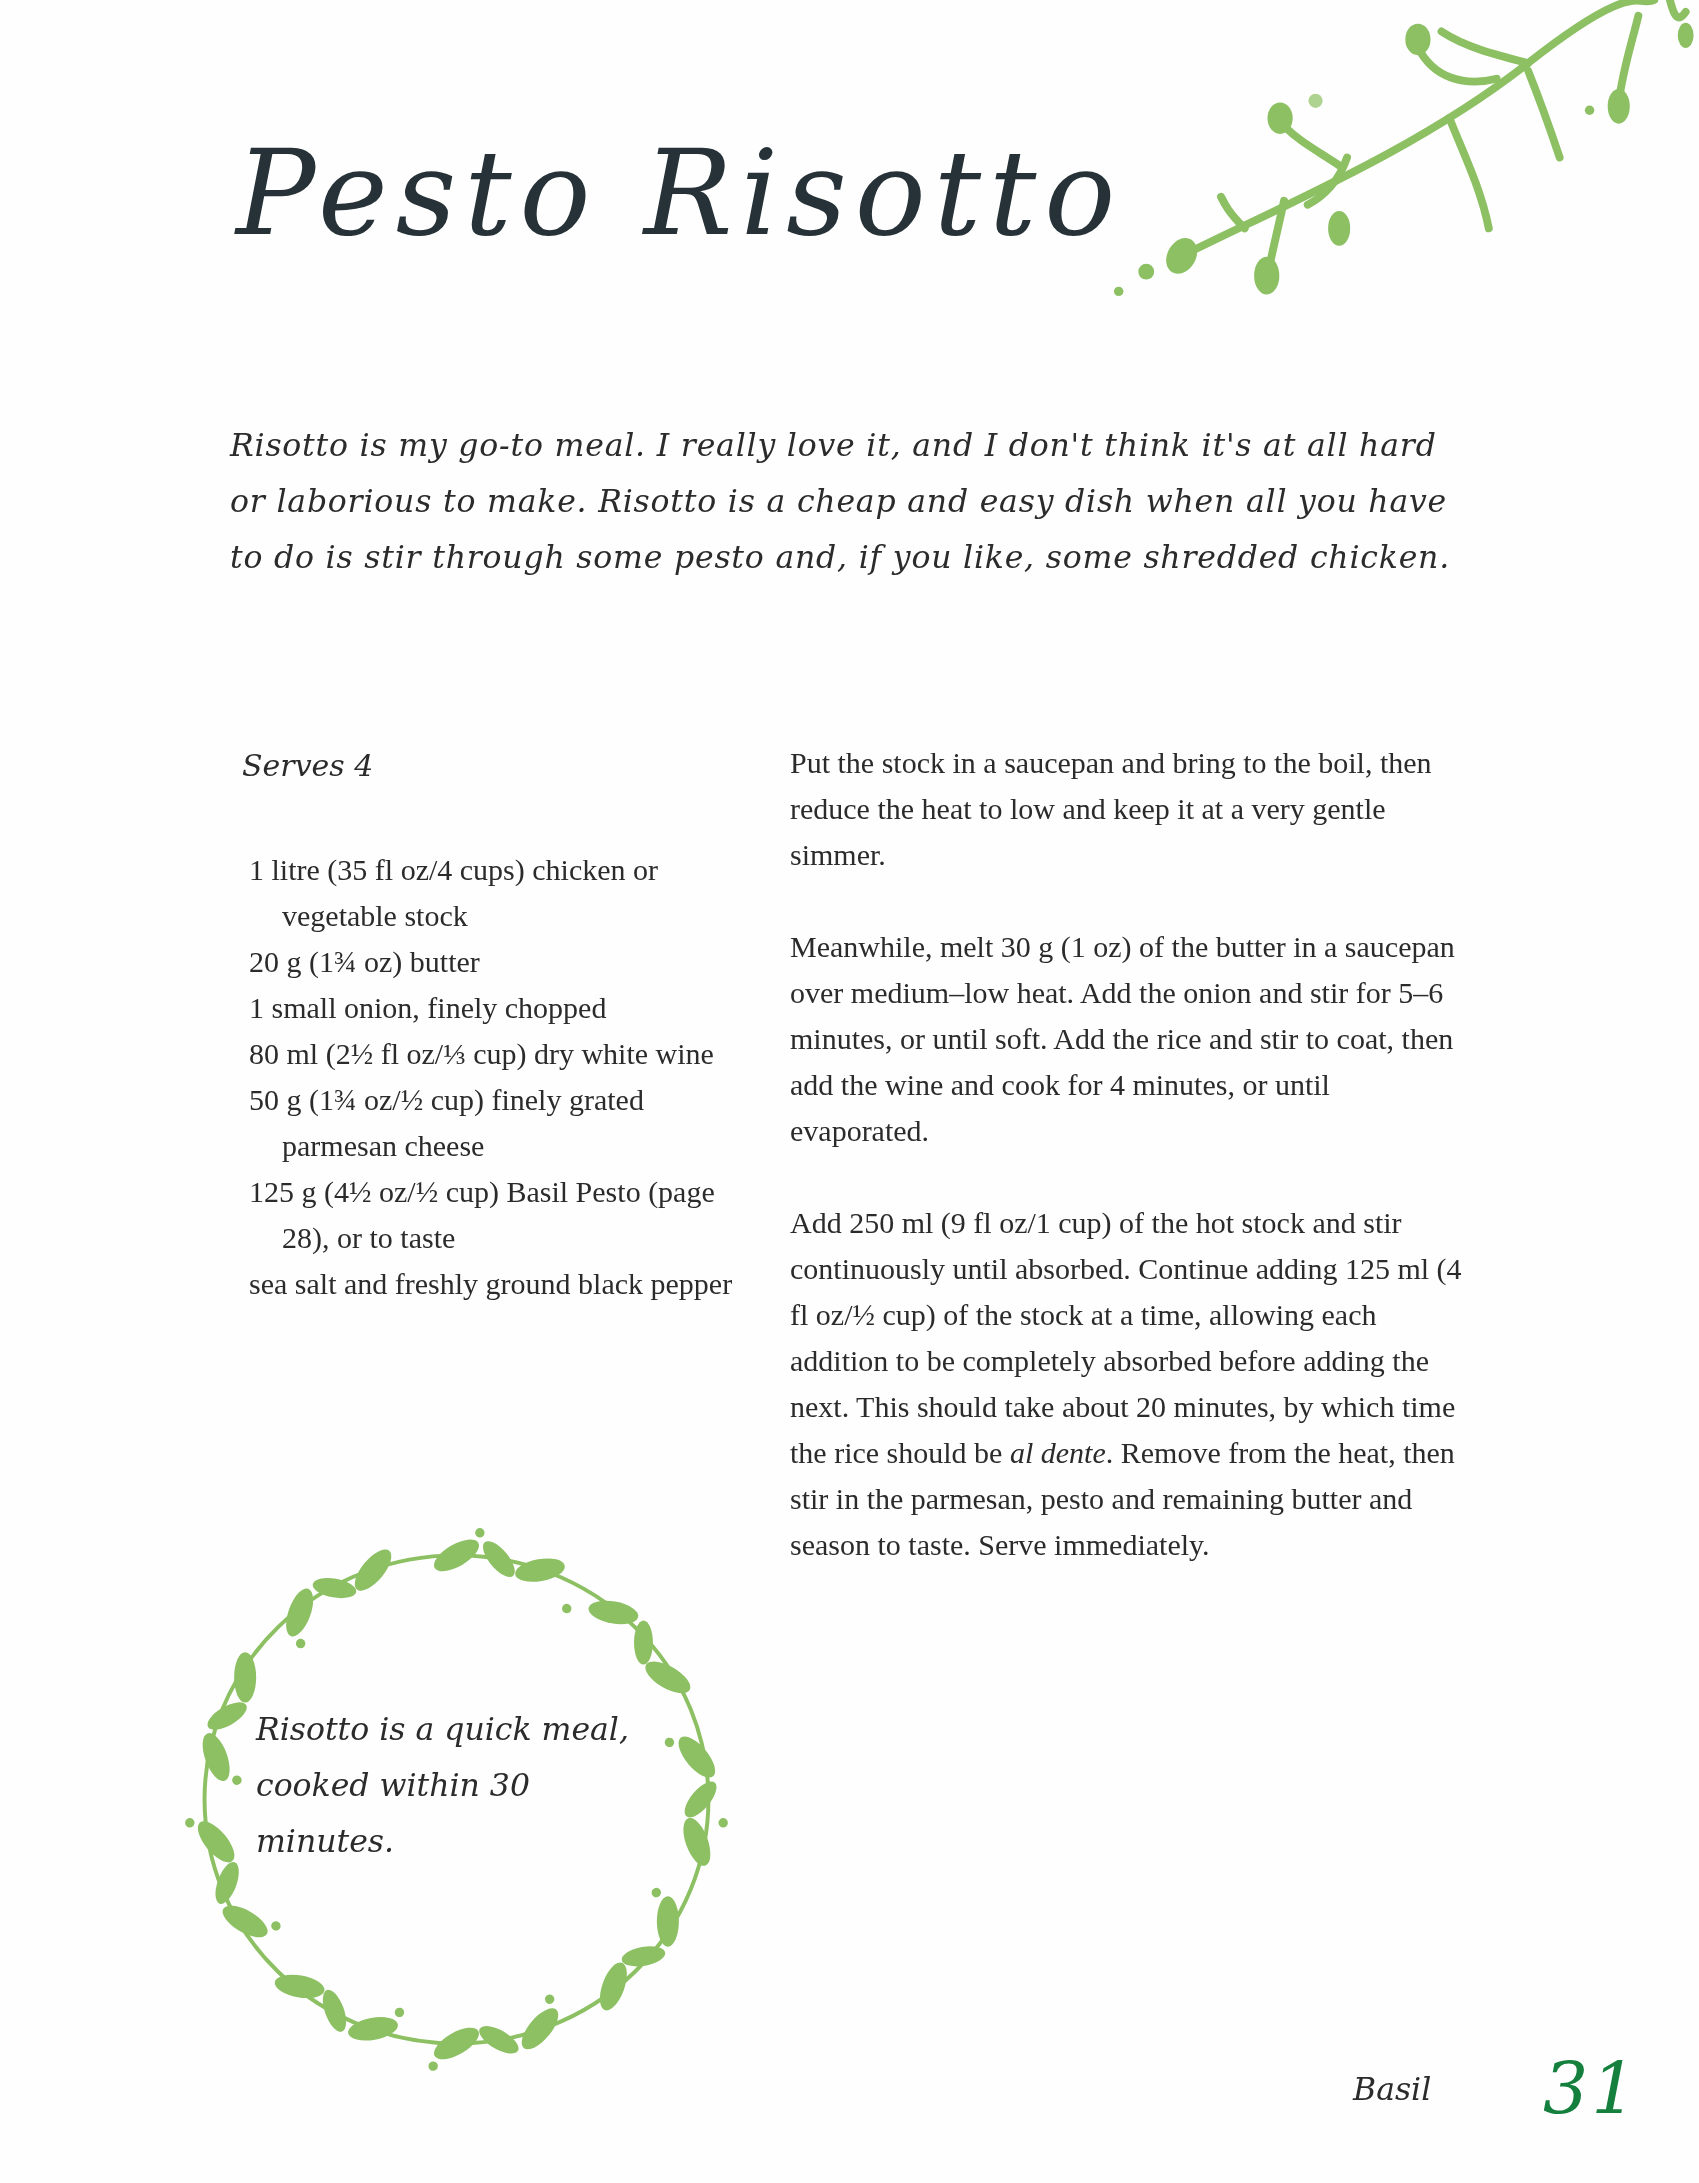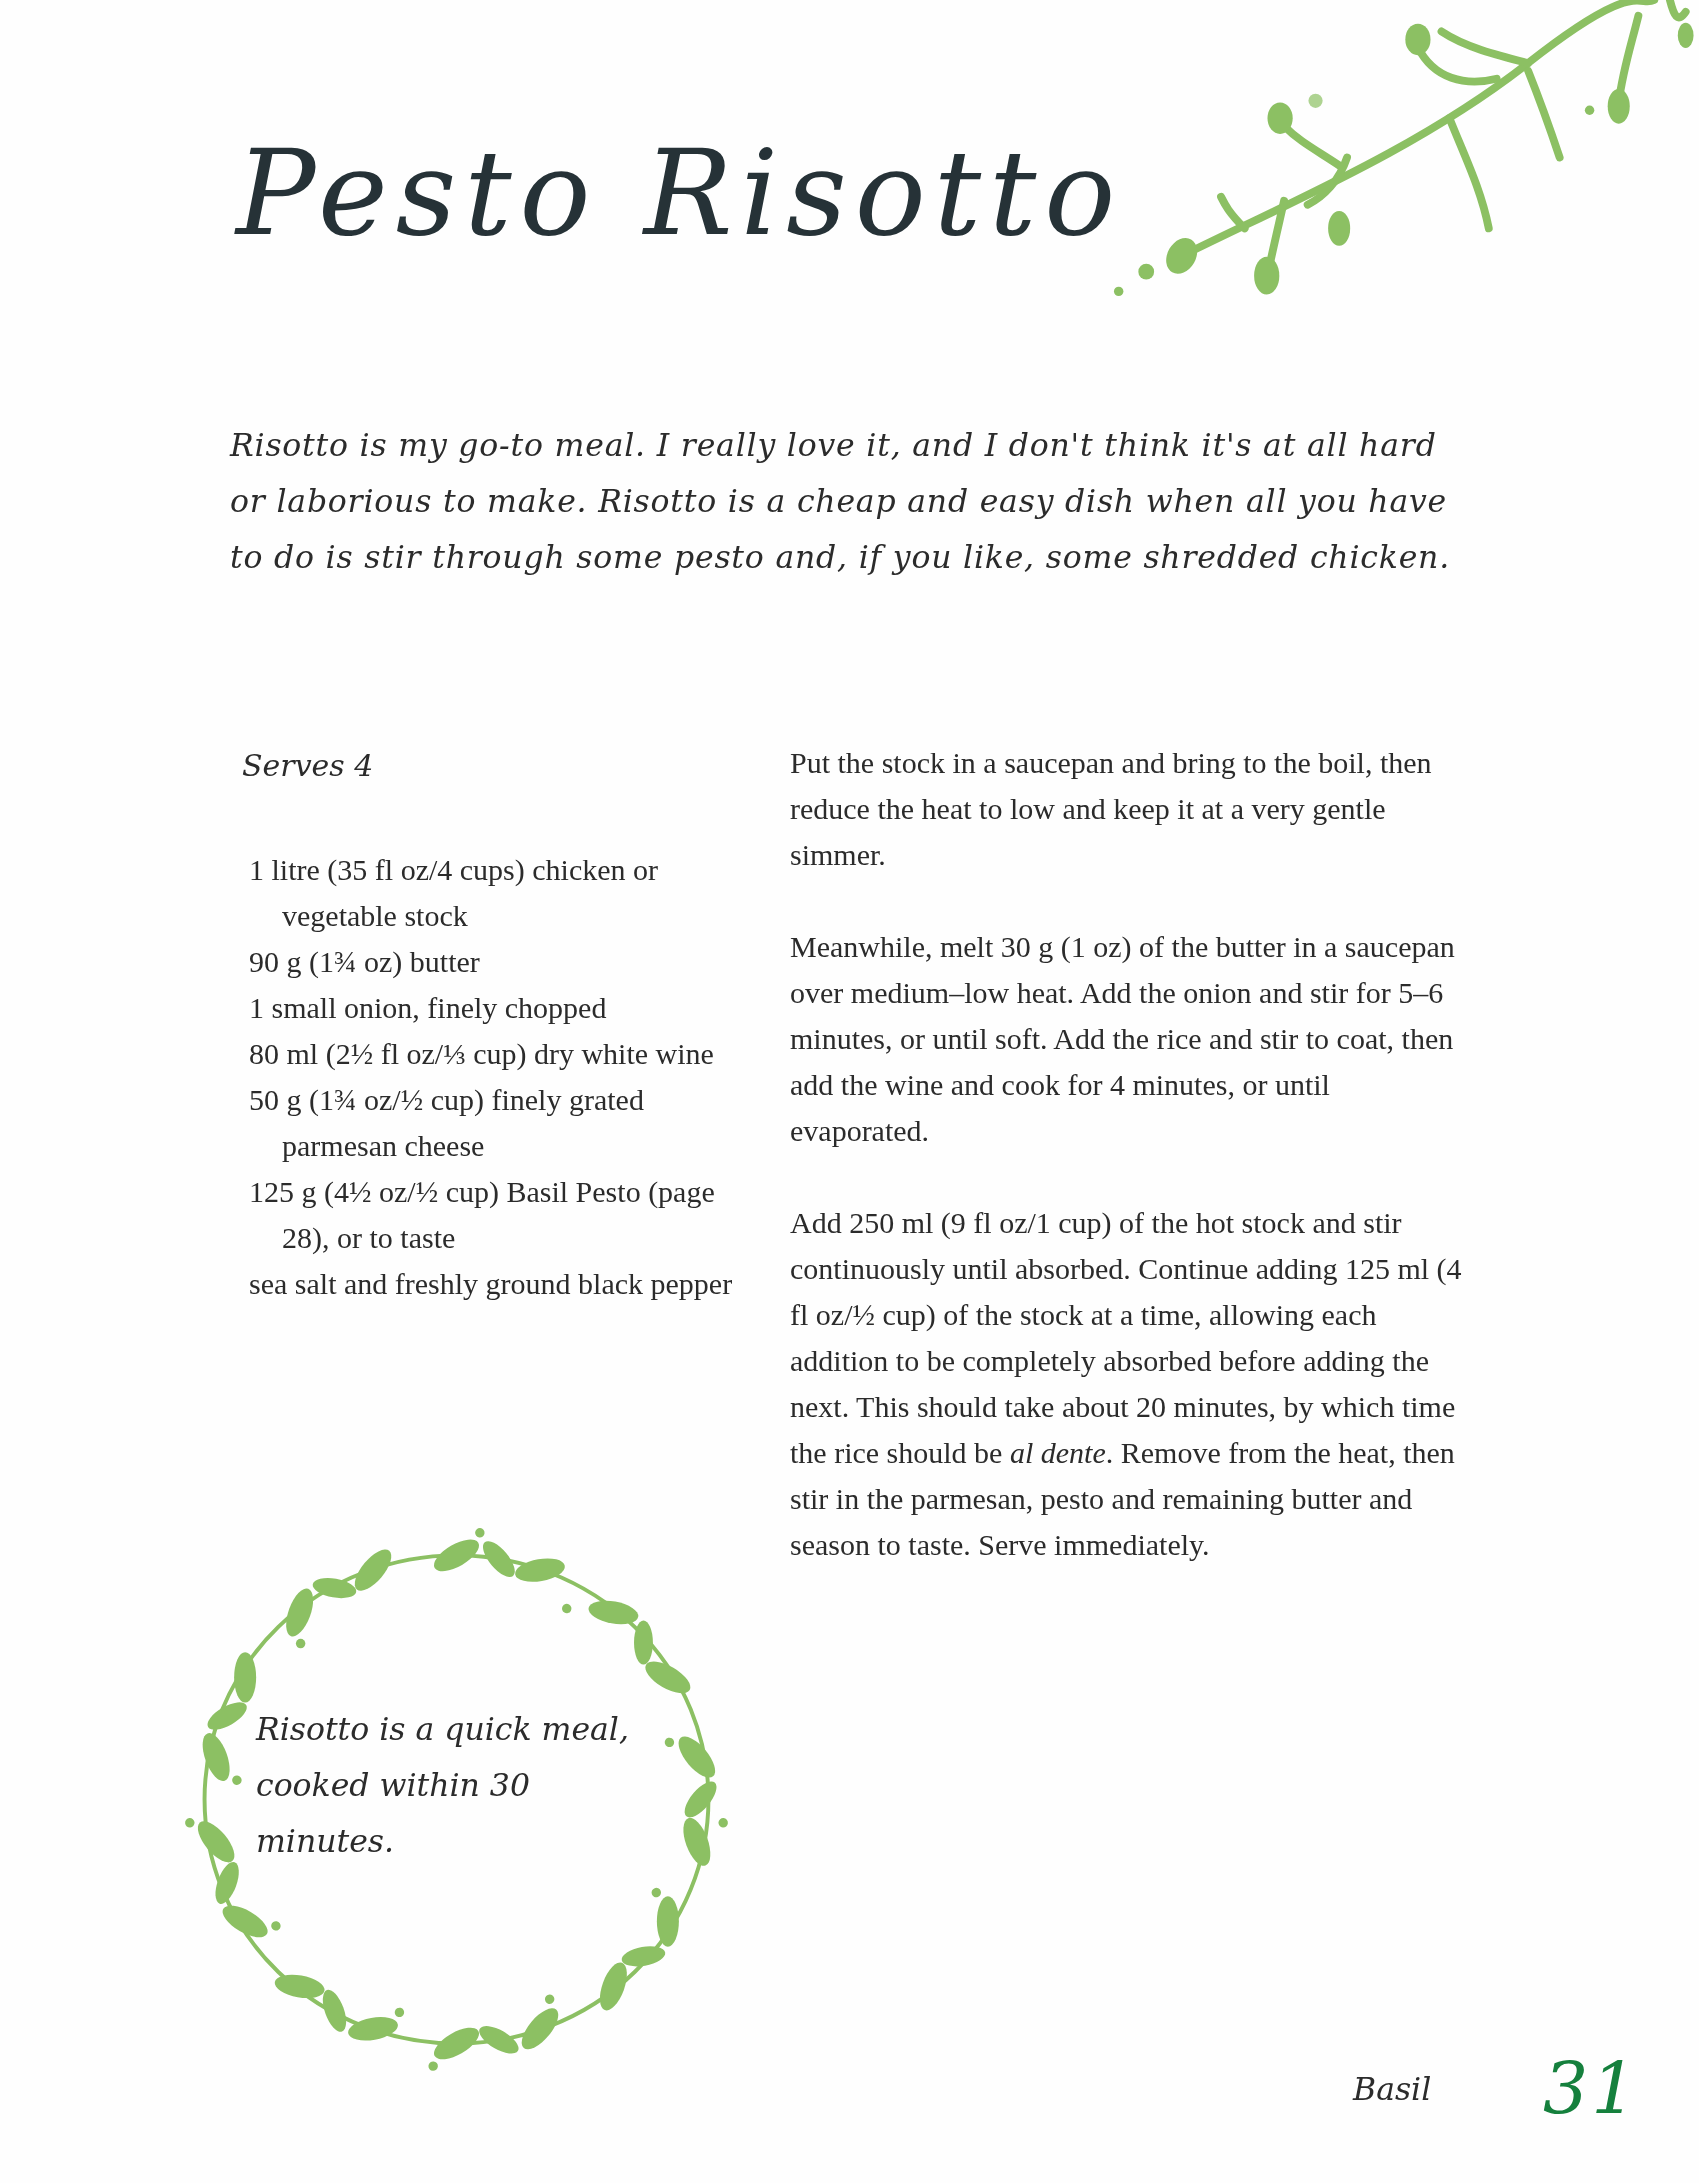--- a/index.html
+++ b/index.html
@@ -96,21 +96,21 @@
   </svg>
 
   <h1 class="title">Pesto Risotto</h1>
 
   <p class="intro">Risotto is my go-to meal. I really love it, and I don't think it's at all hard or laborious to make. Risotto is a cheap and easy dish when all you have to do is stir through some pesto and, if you like, some shredded chicken.</p>
 
   <div class="serves">Serves 4</div>
 
   <ul class="ingredients">
     <li>1 litre (35 fl oz/4 cups) chicken or vegetable stock</li>
-    <li>90 g (1¾ oz) butter</li>
+    <li>20 g (1¾ oz) butter</li>
     <li>1 small onion, finely chopped</li>
     <li>80 ml (2½ fl oz/⅓ cup) dry white wine</li>
     <li>50 g (1¾ oz/½ cup) finely grated parmesan cheese</li>
     <li>125 g (4½ oz/½ cup) Basil Pesto (page 28), or to taste</li>
     <li>sea salt and freshly ground black pepper</li>
   </ul>
 
   <div class="method">
     <p>Put the stock in a saucepan and bring to the boil, then reduce the heat to low and keep it at a very gentle simmer.</p>
     <p>Meanwhile, melt 30 g (1 oz) of the butter in a saucepan over medium–low heat. Add the onion and stir for 5–6 minutes, or until soft. Add the rice and stir to coat, then add the wine and cook for 4 minutes, or until evaporated.</p>

